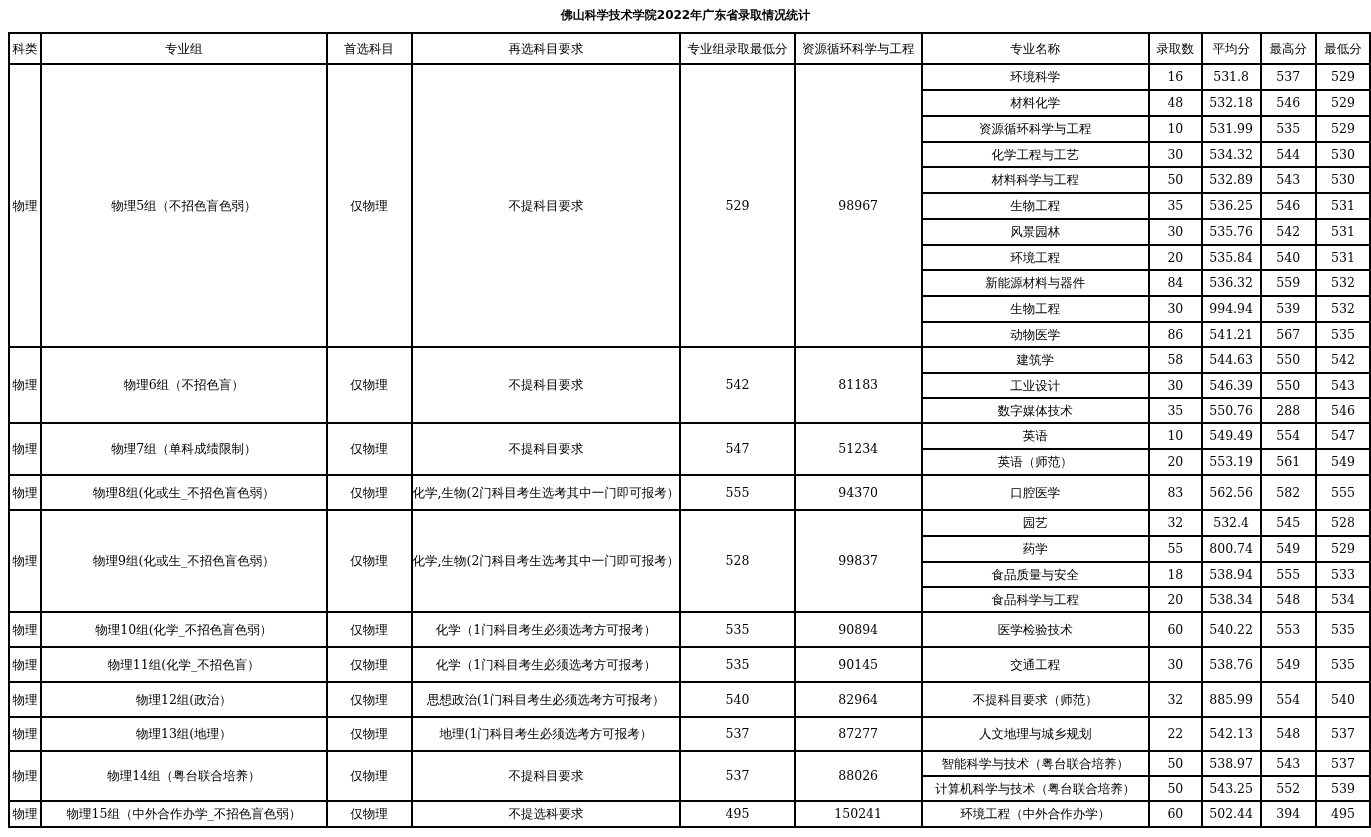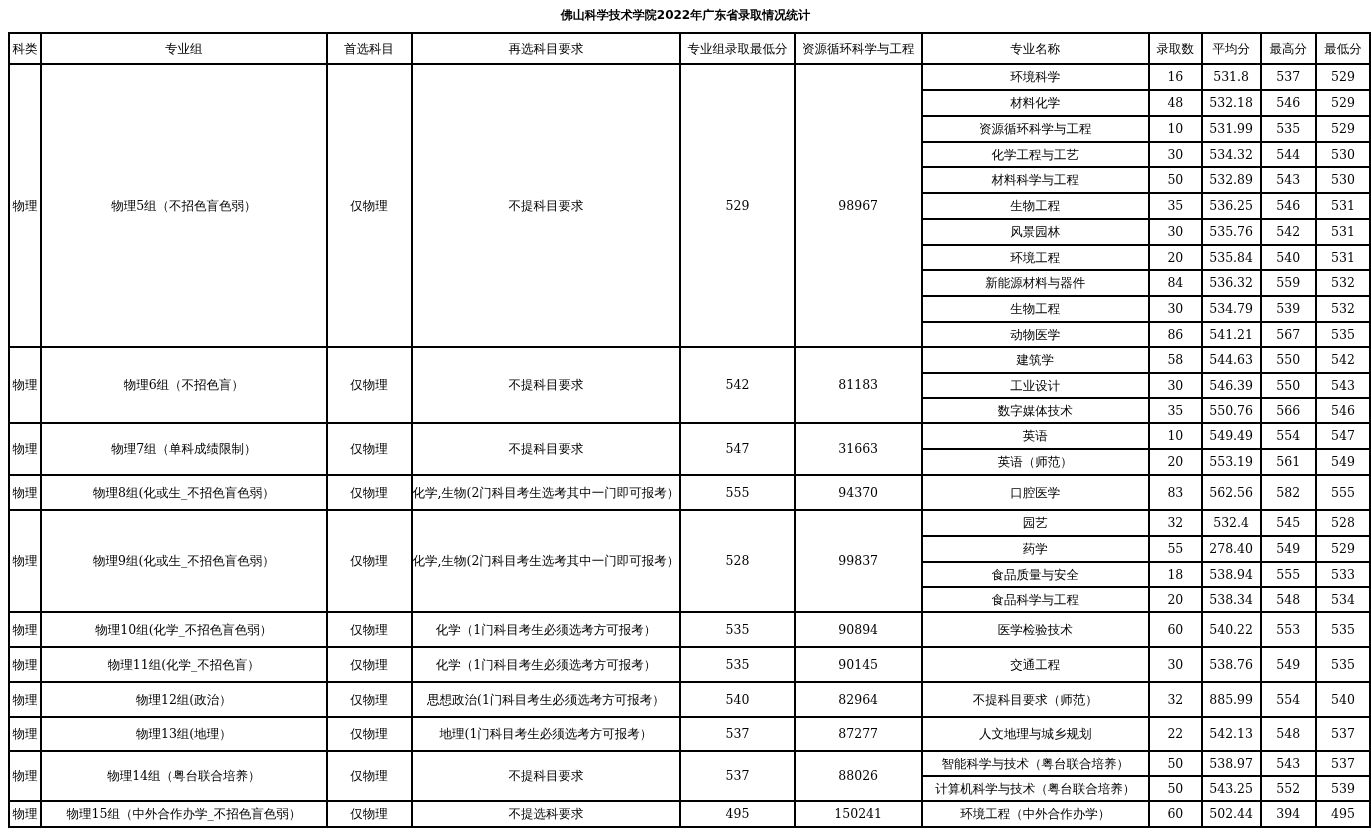--- a/index.html
+++ b/index.html
@@ -115,21 +115,21 @@
       <tr class="r" style="height:26px">
         <td>新能源材料与器件</td>
         <td>84</td>
         <td>536.32</td>
         <td>559</td>
         <td>532</td>
       </tr>
       <tr class="r" style="height:26px">
         <td>生物工程</td>
         <td>30</td>
-        <td>534.79</td>
+        <td>994.94</td>
         <td>539</td>
         <td>532</td>
       </tr>
       <tr class="r" style="height:25px">
         <td>动物医学</td>
         <td>86</td>
         <td>541.21</td>
         <td>567</td>
         <td>535</td>
       </tr>
@@ -150,30 +150,30 @@
         <td>工业设计</td>
         <td>30</td>
         <td>546.39</td>
         <td>550</td>
         <td>543</td>
       </tr>
       <tr class="r" style="height:25px">
         <td>数字媒体技术</td>
         <td>35</td>
         <td>550.76</td>
-        <td>566</td>
+        <td>288</td>
         <td>546</td>
       </tr>
       <tr class="r" style="height:26px">
         <td class="left" rowspan="2">物理</td>
         <td rowspan="2">物理7组（单科成绩限制）</td>
         <td rowspan="2">仅物理</td>
         <td class="" rowspan="2">不提科目要求</td>
         <td rowspan="2">547</td>
-        <td rowspan="2">31663</td>
+        <td rowspan="2">51234</td>
         <td>英语</td>
         <td>10</td>
         <td>549.49</td>
         <td>554</td>
         <td>547</td>
       </tr>
       <tr class="r" style="height:26px">
         <td>英语（师范）</td>
         <td>20</td>
         <td>553.19</td>
@@ -202,21 +202,21 @@
         <td rowspan="4">99837</td>
         <td>园艺</td>
         <td>32</td>
         <td>532.4</td>
         <td>545</td>
         <td>528</td>
       </tr>
       <tr class="r" style="height:26px">
         <td>药学</td>
         <td>55</td>
-        <td>278.40</td>
+        <td>800.74</td>
         <td>549</td>
         <td>529</td>
       </tr>
       <tr class="r" style="height:25px">
         <td>食品质量与安全</td>
         <td>18</td>
         <td>538.94</td>
         <td>555</td>
         <td>533</td>
       </tr>

